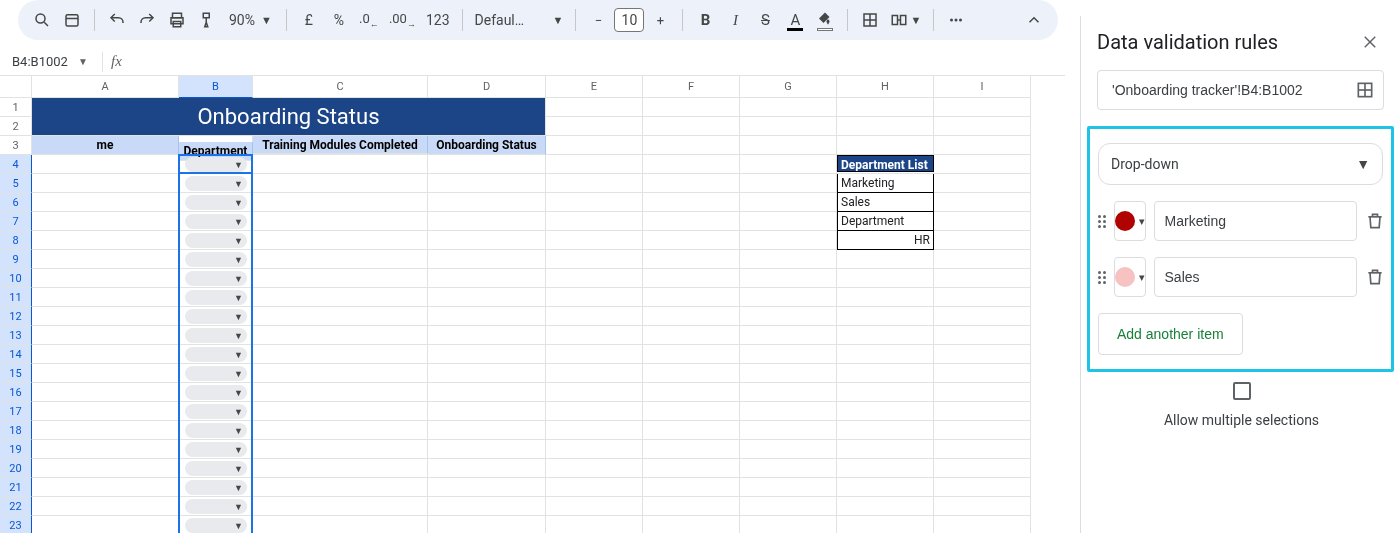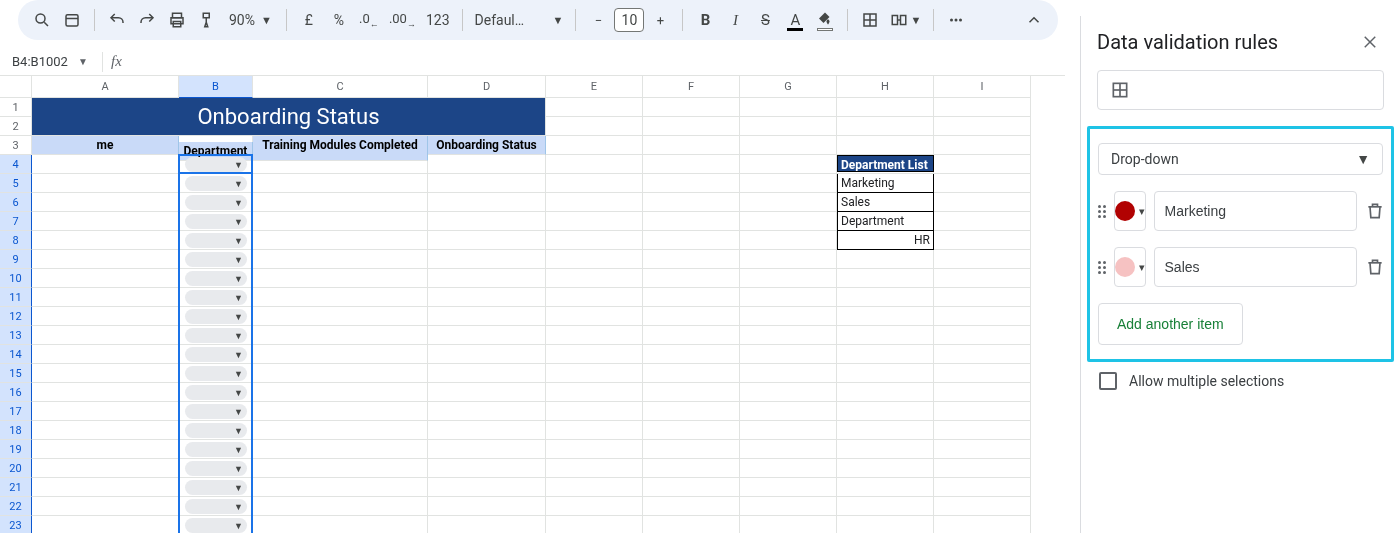--- a/index.html
+++ b/index.html
@@ -223,21 +223,21 @@
   .grid-icon { width:20px; height:20px; color:#5f6368;}
 
   .criteria-box {
     border:3px solid #1ec3e6;
     border-radius:2px;
     padding:14px 8px 14px 8px;
     margin:0 -10px 10px -10px;
   }
   .criteria-label { font-size:14px; color:#3c4043; margin-bottom:10px; }
   .criteria-dd {
-    height:32px; border:1px solid #dadce0; border-radius:4px;
+    height:42px; border:1px solid #dadce0; border-radius:12px;
     display:flex; align-items:center; justify-content:space-between;
     padding:0 12px; margin-bottom:16px; cursor:pointer;
   }
   .criteria-dd span:first-child{ font-size:14px; color:#3c4043;}
   .opt-row {
     display:flex; align-items:center; gap:8px; margin-bottom:16px;
   }
   .drag-h { width:14px; color:#5f6368; cursor:grab; display:flex; flex-direction:column; gap:2px; align-items:center;}
   .drag-h div{ display:flex; gap:2px;}
   .drag-h i{ width:3px; height:3px; background:#5f6368; border-radius:50%; display:block;}
@@ -250,21 +250,21 @@
     flex:1; height:40px; border:1px solid #dadce0; border-radius:4px;
     padding:0 10px; font-size:14px; color:#3c4043; outline:none;
   }
   .trash { width:24px; height:24px; color:#5f6368; cursor:pointer; display:flex; align-items:center; justify-content:center;}
   .add-btn {
     height:42px; border:1px solid #dadce0; border-radius:4px;
     display:inline-flex; align-items:center; padding:0 18px;
     color:#188038; font-size:14px; font-weight:500; cursor:pointer;
     background:#fff;
   }
-  .chk-row { display:flex; align-items:center; gap:12px; margin:10px 0 0 2px; font-size:14px; color:#3c4043;}
+  .chk-row { display:flex; align-items:center; gap:12px; margin:10px 0 0 2px; font-size:14px; color:#3c4043;flex-direction:column;}
   .chk-row .box { width:18px; height:18px; border:2px solid #5f6368; border-radius:2px;}
   .adv-link { color:#188038; font-size:14px; font-weight:500; margin:28px 0 0 18px; cursor:pointer;}
 
   .chev-down{ font-size:11px; color:#444746;}
   .chev-down-big{ font-size:14px; color:#444746;}
 
 </style>
 </head>
 <body>
 
@@ -635,21 +635,21 @@
       <div class="cell " style="left: 221px; top: 418px; width: 175px; height: 19px;"></div>
       <div class="cell " style="left: 396px; top: 418px; width: 118px; height: 19px;"></div>
       <div class="cell " style="left: 514px; top: 418px; width: 97px; height: 19px;"></div>
       <div class="cell " style="left: 611px; top: 418px; width: 97px; height: 19px;"></div>
       <div class="cell " style="left: 708px; top: 418px; width: 97px; height: 19px;"></div>
       <div class="cell " style="left: 805px; top: 418px; width: 97px; height: 19px;"></div>
       <div class="cell " style="left: 902px; top: 418px; width: 97px; height: 19px;"></div>
       <div class="cell title-cell" style="left: 0px; top: 0px; width: 514px; height: 38px;">Onboarding Status</div>
       <div class="cell header-cell" style="left: 0px; top: 38px; width: 147px; height: 19px;">me</div>
       <div class="cell header-cell" style="left: 147px; top: 44px; width: 74px; height: 19px;">Department</div>
-      <div class="cell header-cell" style="left: 221px; top: 38px; width: 175px; height: 25px;">Training Modules Completed</div>
+      <div class="cell header-cell" style="left: 221px; top: 38px; width: 175px; height: 18px;">Training Modules Completed</div>
       <div class="cell header-cell" style="left: 396px; top: 38px; width: 118px; height: 19px;">Onboarding Status</div>
       <div class="dd-chip" style="left: 153px; top: 59px; width: 62px;">
         <span class="tri">▼</span>
       </div>
       <div class="dd-chip" style="left: 153px; top: 78px; width: 62px;">
         <span class="tri">▼</span>
       </div>
       <div class="dd-chip" style="left: 153px; top: 97px; width: 62px;">
         <span class="tri">▼</span>
       </div>
@@ -718,20 +718,21 @@
   <div class="sp-title-row">
     <div class="sp-title">Data validation rules</div>
     <div class="sp-close">
       <svg viewBox="0 0 24 24" width="18" height="18" stroke="#5f6368" stroke-width="2" fill="none">
           <line x1="5" y1="5" x2="19" y2="19"></line>
           <line x1="19" y1="5" x2="5" y2="19"></line>
         </svg>
     </div>
   </div>
   <div class="range-box">
+    <input value="'Onboarding tracker'!B4:B1002" style="">
     <svg class="grid-icon" viewBox="0 0 24 24" fill="none" stroke="#5f6368" stroke-width="2">
         <rect x="4" y="4" width="16" height="16"></rect>
         <line x1="4" y1="12" x2="20" y2="12"></line>
         <line x1="12" y1="4" x2="12" y2="20"></line>
       </svg>
   </div>
 
   <div class="criteria-box">
     <div class="criteria-dd">
       <span>Drop-down</span>

